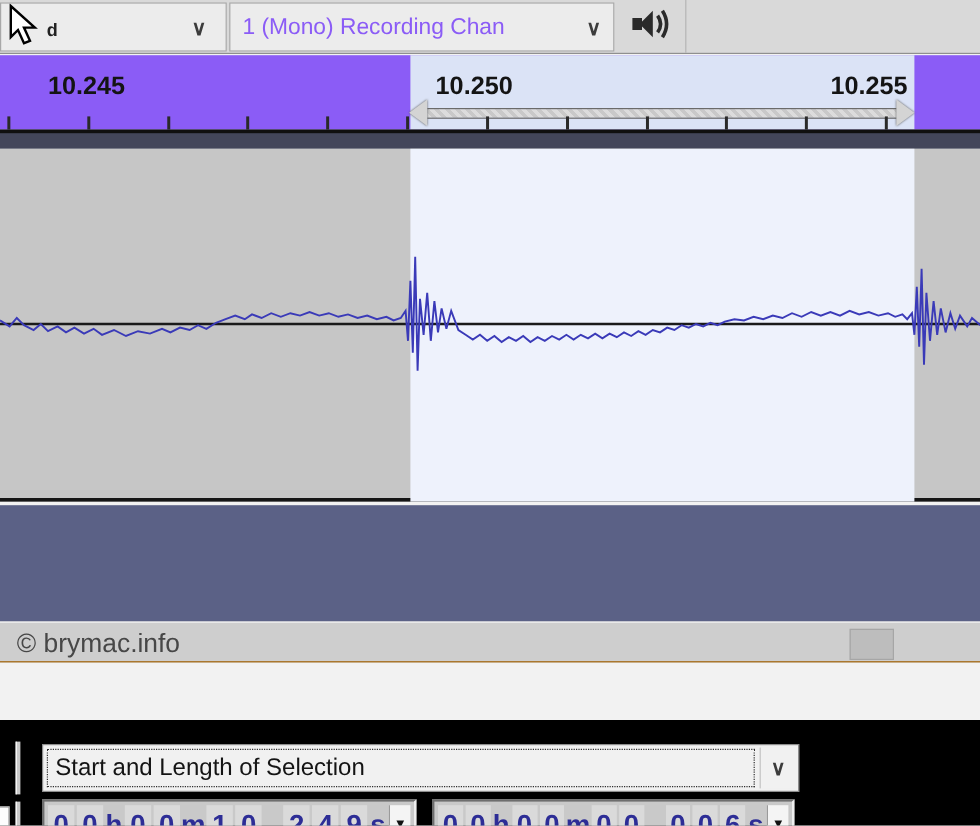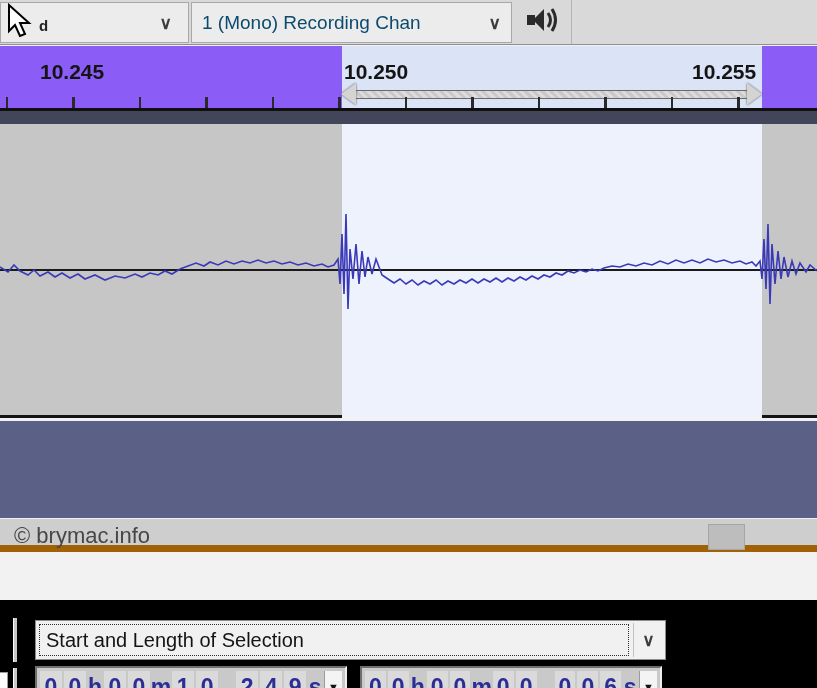--- a/index.html
+++ b/index.html
@@ -5,38 +5,38 @@
   * { margin:0; padding:0; box-sizing:border-box; }
   html,body { width:817px; height:688px; overflow:hidden; }
   body { font-family:"Liberation Sans", sans-serif; background:#f2f2f2; }
   #app { position:relative; width:817px; height:688px; background:#f2f2f2; }
 
   
   .topbar { position:absolute; left:0; top:0; width:817px; height:45px;
             background:#d9d9d9; border-bottom:1px solid #8f8f8f; }
   .combo { position:absolute; top:2px; height:41px; background:#ececec;
            border:1px solid #a8a8a8; display:flex; align-items:center; }
-  .combo .lbl { font-size:19px; color:#0c4a6e; white-space:nowrap; overflow:hidden; }
+  .combo .lbl { font-size:19px; color:#8b5cf6; white-space:nowrap; overflow:hidden; }
   .chev { font-size:17px; color:#3c3c3c; font-weight:bold; }
   #combo-device { left:0; width:189px; }
   #combo-device .cursor-wrap { position:absolute; left:0; top:0; }
   #combo-device .chev { position:absolute; right:16px; top:10px; }
   #combo-device .frag { position:absolute; left:38px; top:14px; font-size:15px; font-weight:bold; color:#222; }
   #combo-channel { left:191px; width:321px; padding-left:10px; }
   #combo-channel .chev { position:absolute; right:10px; top:10px; }
   .speaker-box { position:absolute; left:514px; top:0; width:58px; height:44px;
                  display:flex; align-items:center; justify-content:center;
                  border-right:1px solid #b5b5b5; }
   #combo-output { left:573px; width:244px; padding-left:6px; border-right:none; }
 
   
   .ruler { position:absolute; left:0; top:46px; width:817px; height:62px; background:#8b5cf6; }
   .ruler-sel { position:absolute; left:342px; top:0; width:420px; height:62px; background:#dbe3f6; }
   .ruler-label { position:absolute; top:14px; font-size:21px; font-weight:bold; color:#141414; letter-spacing:0px; }
-  #rl0 { left:40px; } #rl1 { left:344px; } #rl2 { left:692px; }
+  #rl0 { left:40px; } #rl1 { left:363px; } #rl2 { left:692px; }
   .ticks { position:absolute; left:0; bottom:0; width:817px; height:11px;
            background:repeating-linear-gradient(to right, transparent 0px, transparent 64px, #2a2a2a 64px, #2a2a2a 66.5px);
            background-position:-58px 0; }
   .sel-bar { position:absolute; left:356px; top:44px; width:392px; height:9px;
              background:repeating-linear-gradient(45deg,#dcdcdc 0 3px,#c9c9c9 3px 6px);
              border-top:1.5px solid #6a6a6a; border-bottom:1.5px solid #6a6a6a; }
   .sel-arrow { position:absolute; top:37px; width:0; height:0;
                border-top:11px solid transparent; border-bottom:11px solid transparent;
                filter:drop-shadow(0 0 1px #555); }
   .sel-arrow.left  { left:341px; border-right:15px solid #d4d4d4; }
@@ -49,21 +49,21 @@
            background:#c6c6c6; border-bottom:3px solid #151515; }
   .track-sel { position:absolute; left:342px; top:0; width:420px; height:294px; background:#eef2fc; }
   .track svg { position:absolute; left:0; top:0; }
   .rpm { position:absolute; left:348px; top:300px; font-size:62px; font-weight:900;
          letter-spacing:-2px; transform:scaleY(1.08); transform-origin:top left;
          text-shadow:3px 3px 2px rgba(45,45,70,0.55); white-space:nowrap; }
 
   
   .subpanel { position:absolute; left:0; top:421px; width:817px; height:97px; background:#5b6186; }
   .wmbar { position:absolute; left:0; top:518px; width:817px; height:34px;
-           background:#cecece; border-top:1px solid #efefef; border-bottom:7px solid #a16207; }
+           background:#cecece; border-top:1px solid #efefef; border-bottom:1px solid #a16207; }
   .wmbar .wmtext { position:absolute; left:14px; top:4px; font-size:22px; color:#474747; }
   .wm-thumb { position:absolute; left:708px; top:5px; width:37px; height:26px;
               background:#bdbdbd; border:1px solid #a6a6a6; }
 
   
   .selbar { position:absolute; left:0; top:552px; width:817px; height:136px; background:#000000;margin-top:48px; }
   .grip { position:absolute; width:4px; background:#c9c9c9; border-left:1px solid #ffffff; }
   #grip1 { left:13px; top:18px; height:44px; }
   #grip2 { left:13px; top:68px; height:40px; }
   .partial-box { position:absolute; left:-8px; top:72px; width:16px; height:34px;

